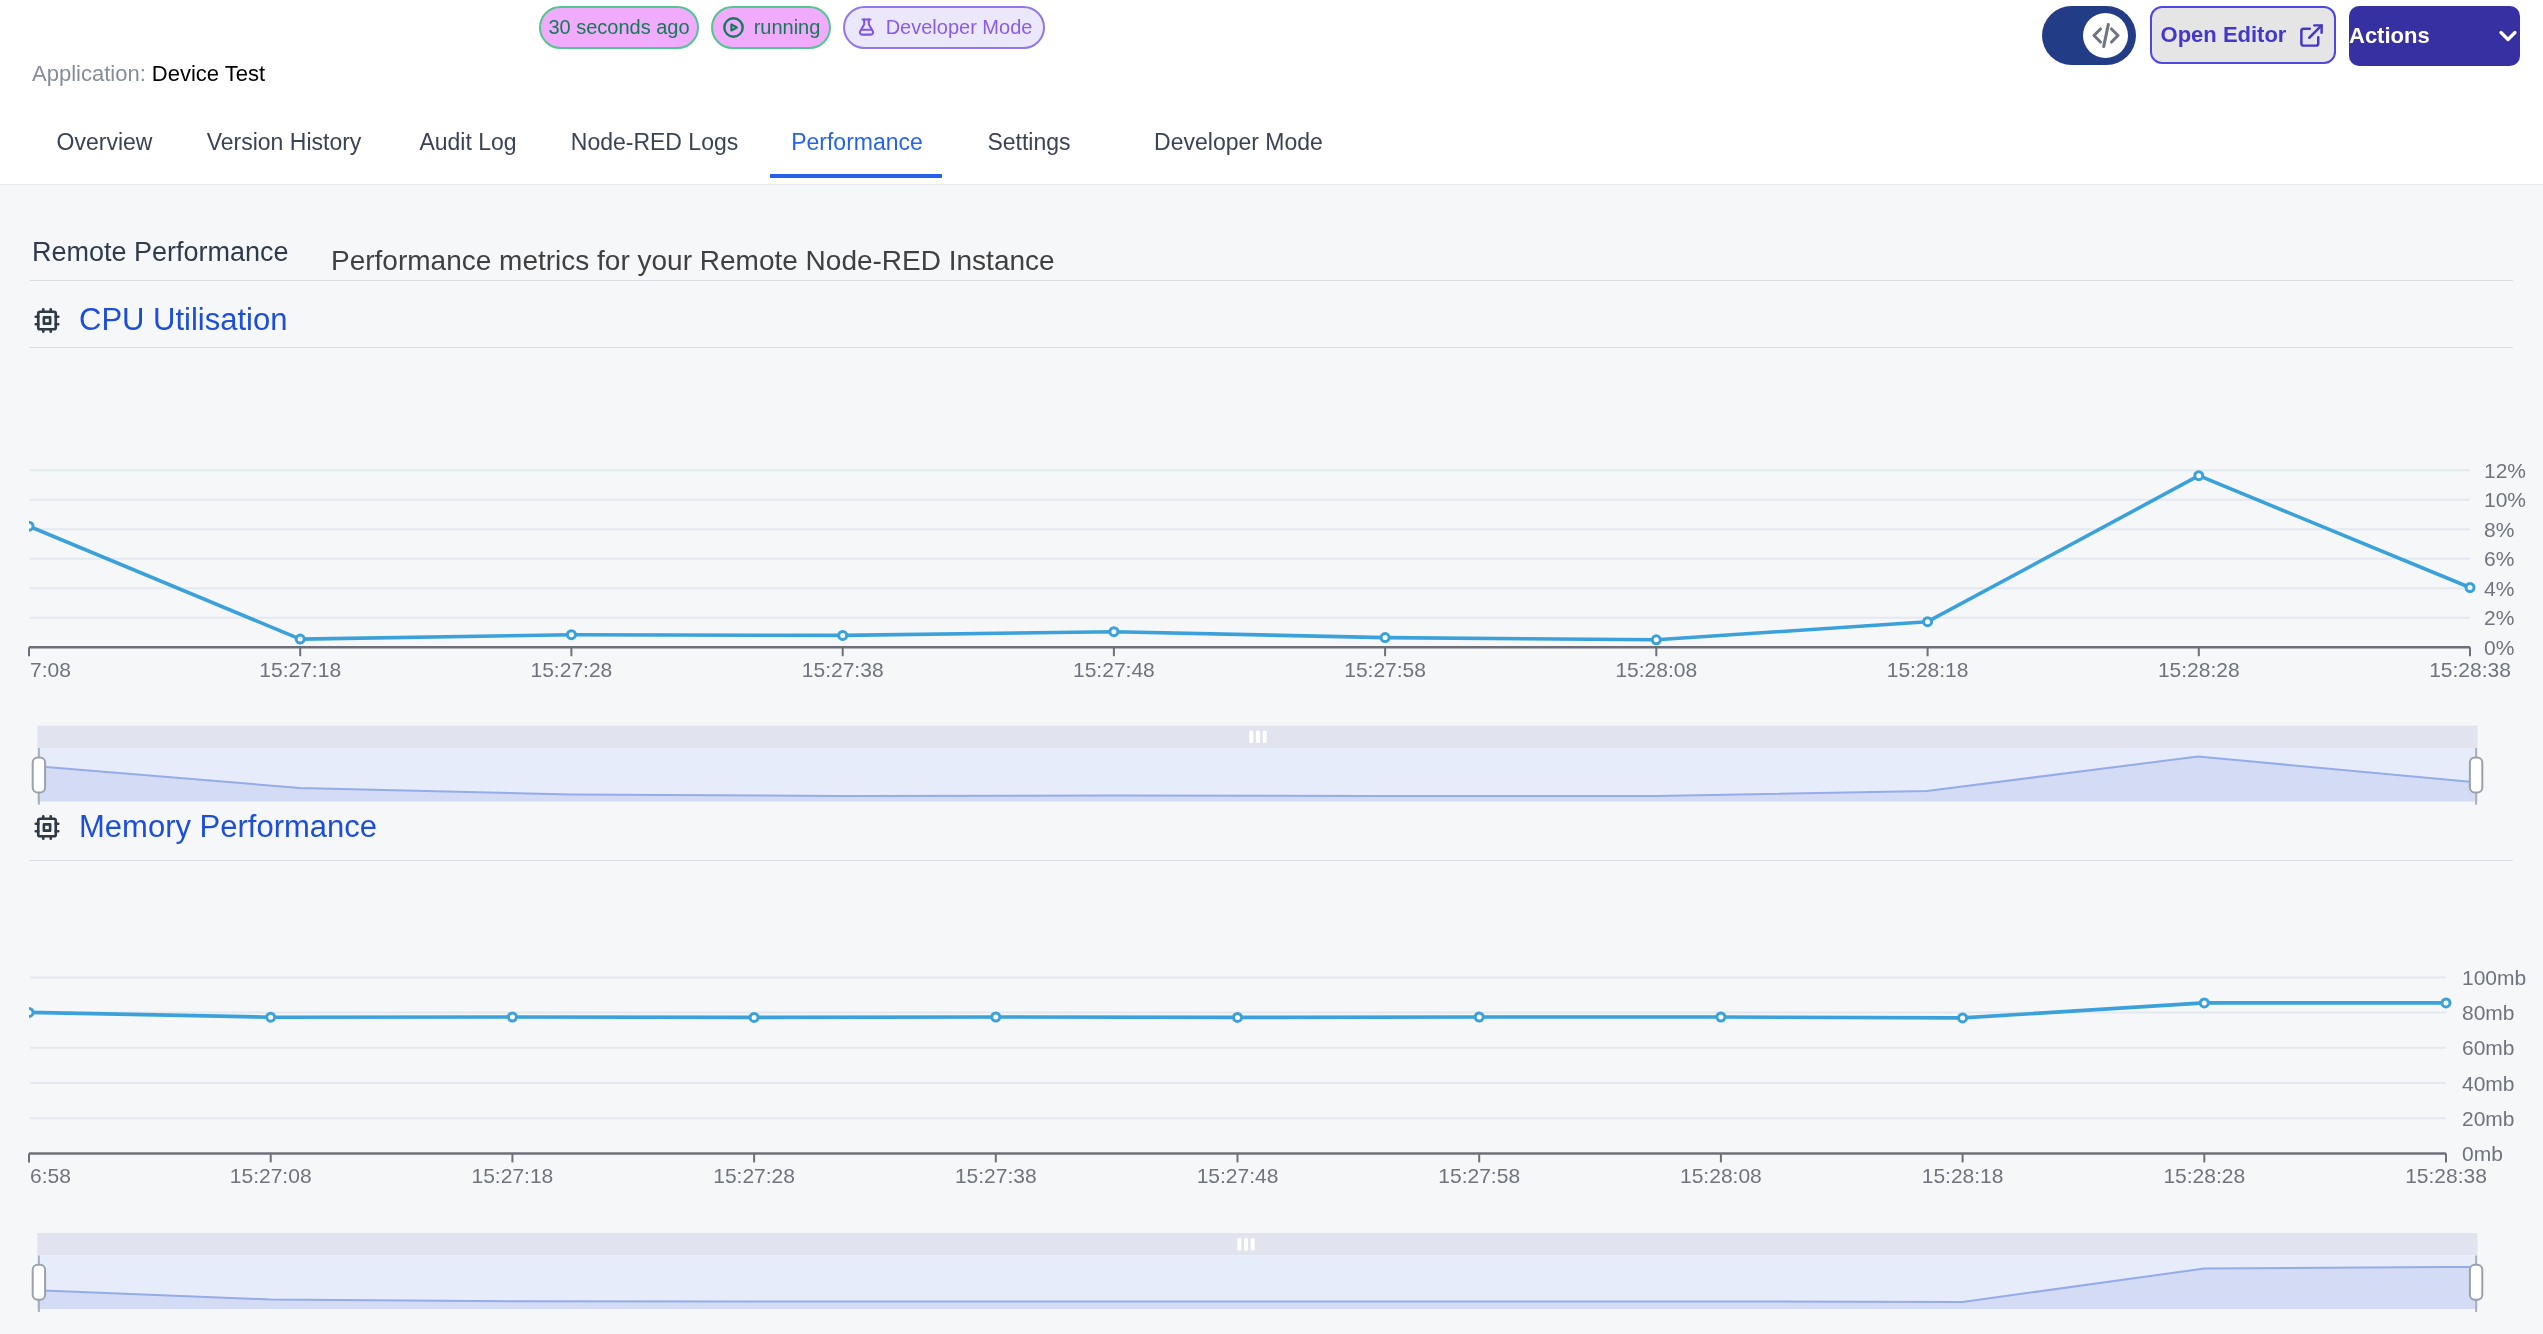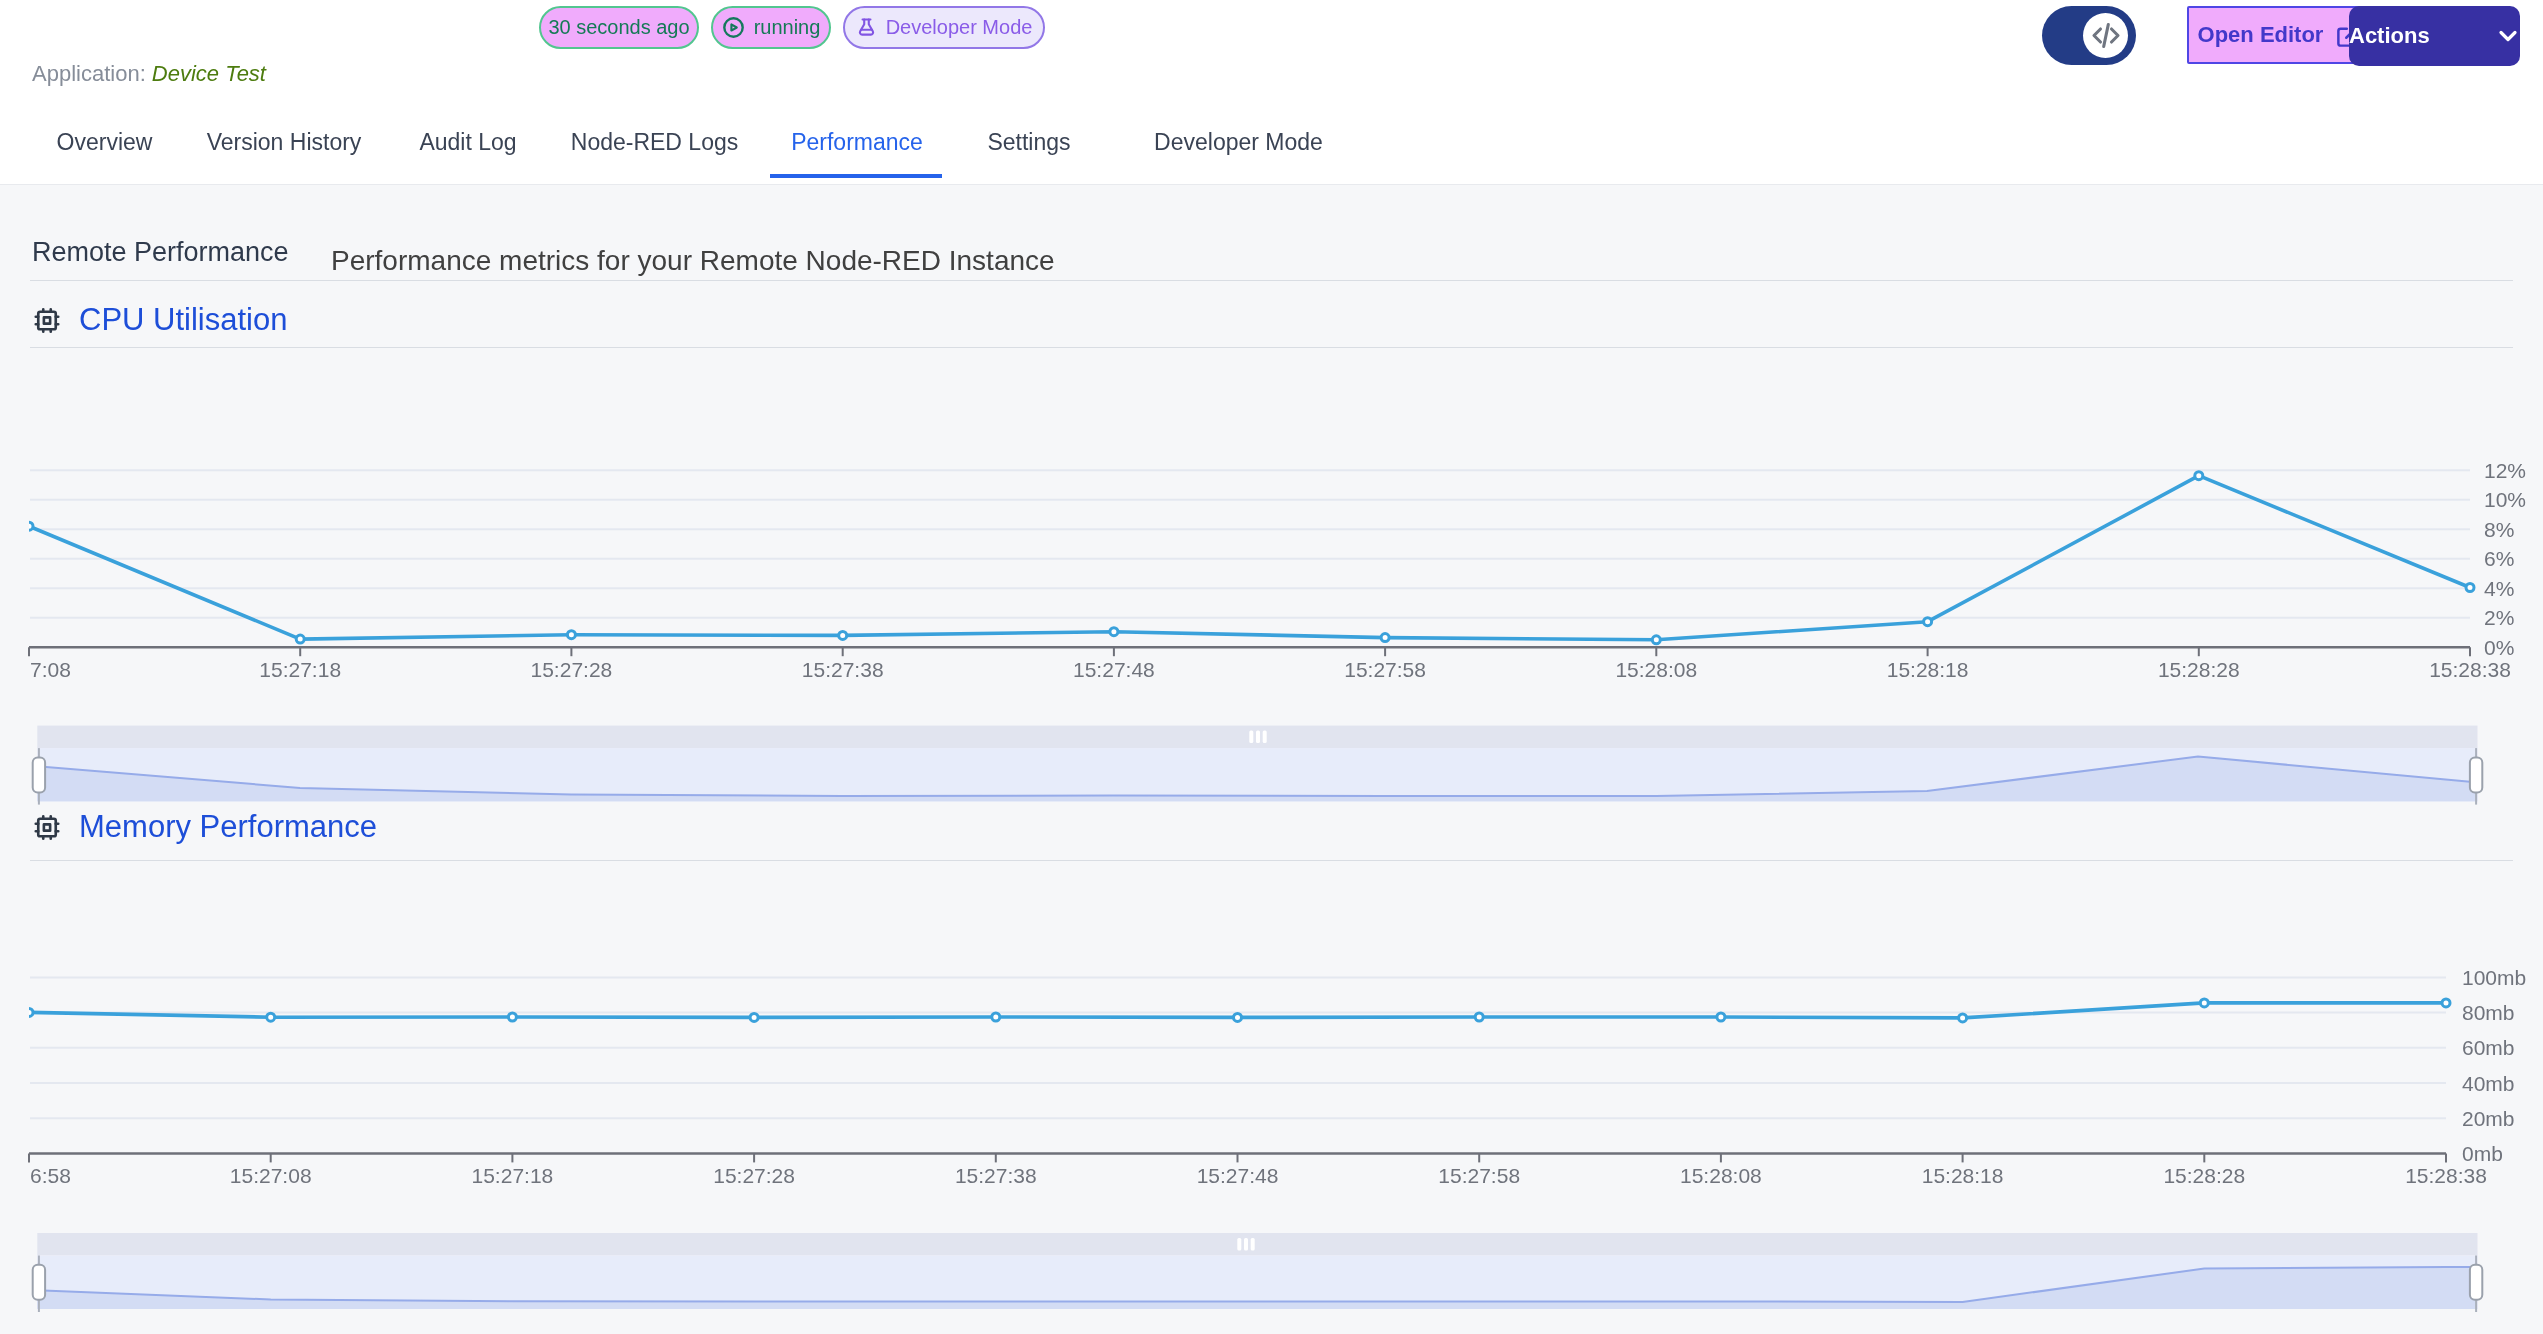--- a/index.html
+++ b/index.html
@@ -7,27 +7,27 @@
 body { font-family:"Liberation Sans", sans-serif; background:#f6f7f9; position:relative; }
 .header { position:absolute; left:0; top:0; width:2543px; height:185px; background:#ffffff; border-bottom:1px solid #e8eaee; }
 .crumb { position:absolute; left:36px; top:13px; font-size:30px; font-weight:bold; color:#252b37; white-space:nowrap; }
 .crumb .lnk { color:#2563eb; }
 .crumb .sep { color:#9ca3af; font-weight:400; font-size:28px; padding:0 8px; }
 .badges { position:absolute; left:539px; top:6px; height:43px; display:flex; gap:12px; }
 .badge { height:43px; border-radius:22px; display:flex; align-items:center; justify-content:center; gap:9px; font-size:20px; }
 .badge.green { background:#f0abfc; border:2px solid #52c68f; color:#147a55; }
 .badge.purple { background:#ece8fc; border:2px solid #9277e7; color:#8a5ce8; }
 .appline { position:absolute; left:32px; top:61px; font-size:22px; color:#868d99; }
-.appline .lnk { color:#4d7c0f;font-style:italic; }
+.appline .lnk { color:#000000; }
 .tab { position:absolute; top:129px; transform:translateX(-50%); font-size:23px; color:#3a4354; white-space:nowrap; }
 .tab.act { color:#2563eb; }
 .underline { position:absolute; left:770px; top:174px; width:172px; height:4px; background:#2563eb; }
 .toggle { position:absolute; left:2042px; top:6px; width:94px; height:59px; border-radius:30px; background:#233c86; }
 .toggle .knob { position:absolute; left:41px; top:7px; width:45px; height:45px; border-radius:50%; background:#ffffff; display:flex; align-items:center; justify-content:center; }
-.btn-open { position:absolute; left:2150px; top:6px; width:186px; height:58px; background:#f0abfc; border:2px solid #4f46e5; border-radius:2px; color:#4338ca; font-size:22px; font-weight:bold; display:flex; align-items:center; justify-content:center; gap:12px;margin-left:37px; }
+.btn-open { position:absolute; left:2150px; top:6px; width:186px; height:58px; background:#e5e5e5; border:2px solid #4f46e5; border-radius:12px; color:#4338ca; font-size:22px; font-weight:bold; display:flex; align-items:center; justify-content:center; gap:12px; }
 .btn-act { position:absolute; left:2349px; top:6px; width:171px; height:60px; background:#3730a3; border-radius:10px; color:#ffffff; font-size:22px; font-weight:bold; display:flex; align-items:center; justify-content:space-between; gap:15px; }
 .h1 { position:absolute; left:32px; top:237px; font-size:27px; color:#2f3a4c; }
 .h1sub { position:absolute; left:331px; top:245px; font-size:28px; color:#404040; }
 .divider { position:absolute; left:30px; width:2483px; height:1px; background:#d9dde3; }
 .sect { position:absolute; left:32px; display:flex; align-items:center; gap:17px; }
 .sect .t { font-size:31px; color:#1d4ed8; }
 svg.chart { position:absolute; left:0; top:0; }
 text { font-family:"Liberation Sans", sans-serif; }
 </style>
 </head>

